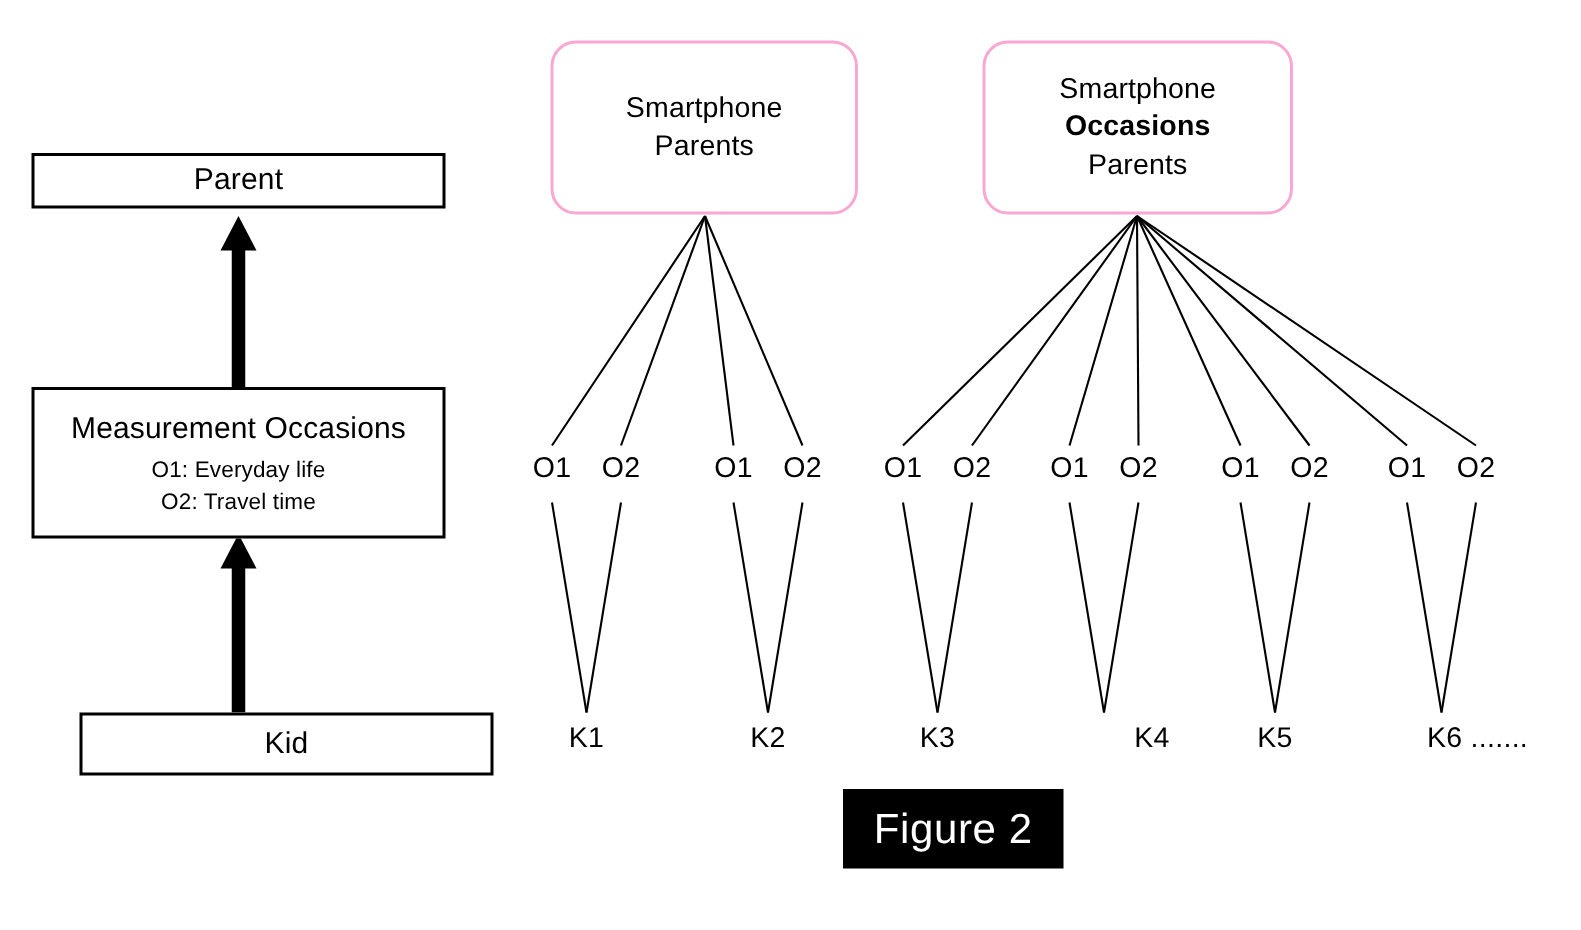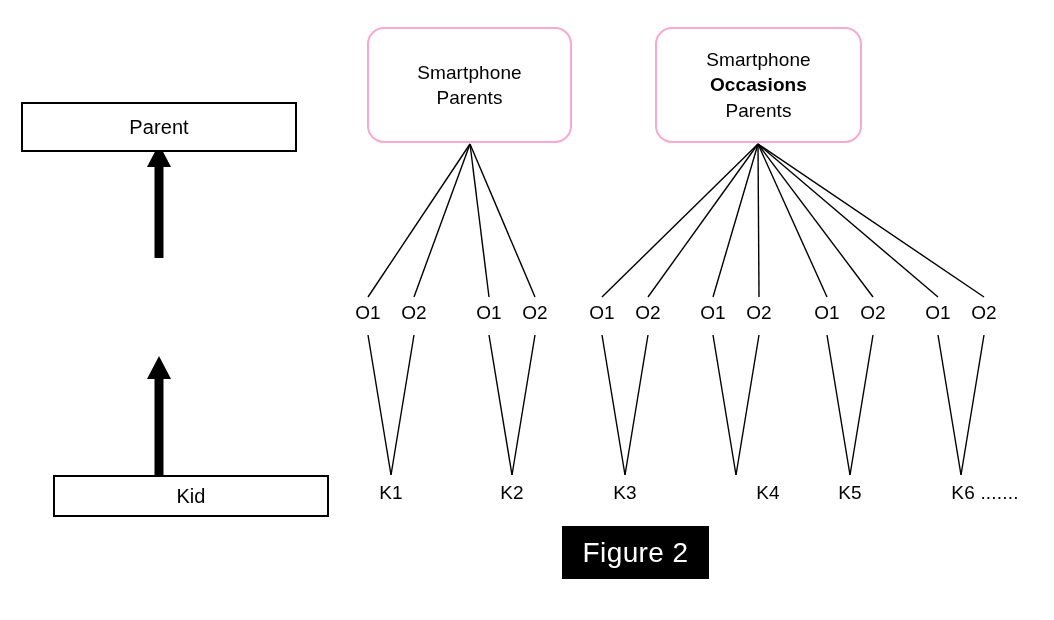--- a/index.html
+++ b/index.html
@@ -36,21 +36,21 @@
     box-sizing: border-box;
     border: 2px solid #000000;
     background: #ffffff;
     display: flex;
     flex-direction: column;
     align-items: center;
     justify-content: center;
     text-align: center;
   }
   #box-parent {
-    left: 21px; top: 102px; width: 276px; height: 50px; text-align: right;
+    left: 21px; top: 102px; width: 276px; height: 37px; text-align: right;
   }
   #box-measurement {
     left: 21px; top: 258px; width: 276px; height: 101px;
   }
   #box-kid {
     left: 21px; top: 475px; width: 276px; height: 42px; margin-left: 32px;
   }
   .lbox-title {
     font-size: 20px;
     letter-spacing: 0.1px;
@@ -177,20 +177,25 @@
 
       <line x1="938" y1="335" x2="961" y2="475"></line>
       <line x1="984" y1="335" x2="961" y2="475"></line>
     </g>
   </svg>
 
   <div class="lbox" id="box-parent">
     <div class="lbox-title">Parent</div>
   </div>
 
+  <div class="lbox" id="box-measurement">
+    <div class="lbox-title">Measurement Occasions</div>
+    <div class="lbox-sub">O1: Everyday life</div>
+    <div class="lbox-sub2">O2: Travel time</div>
+  </div>
 
   <div class="lbox" id="box-kid">
     <div class="lbox-title">Kid</div>
   </div>
 
   <div class="gbox" id="group-nonaddicted">
     <div class="gbox-line">Smartphone</div>
     <div class="gbox-line">Parents</div>
   </div>
 

